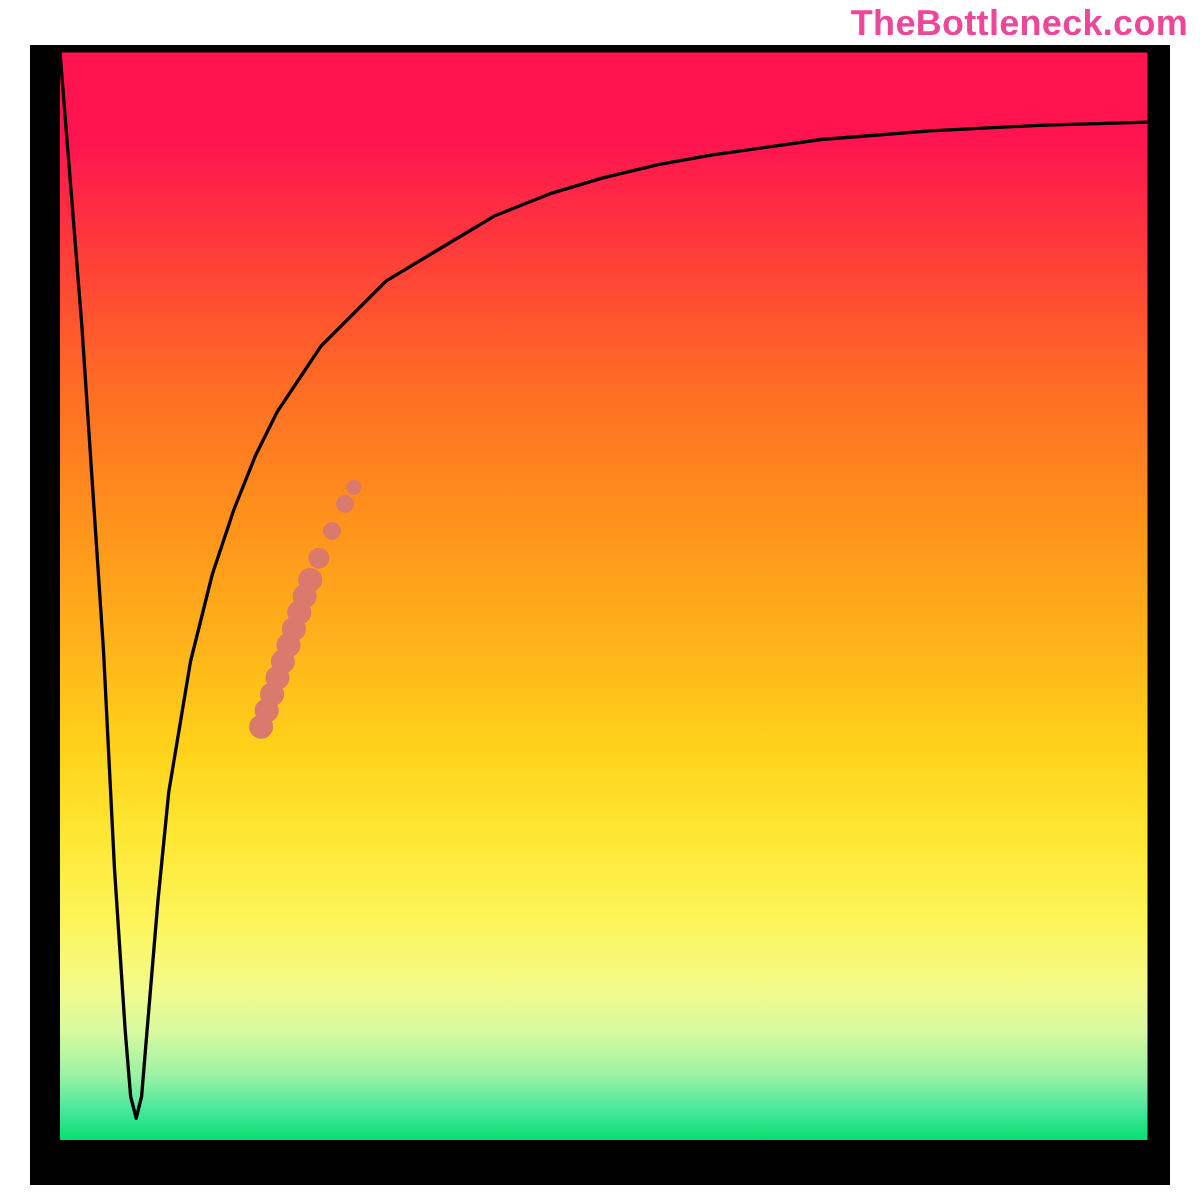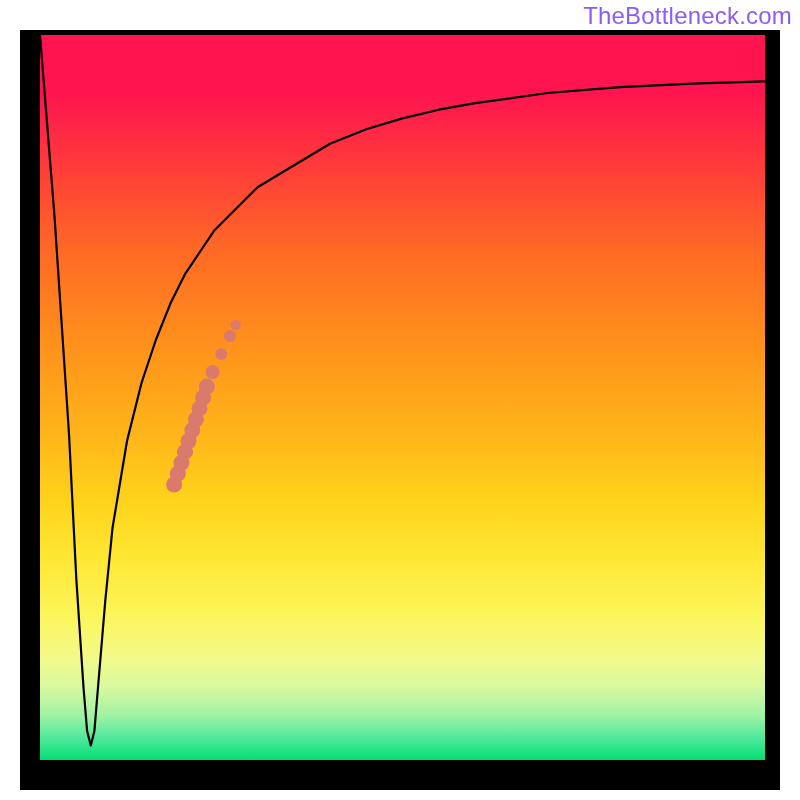--- a/index.html
+++ b/index.html
@@ -15,22 +15,22 @@
     position: relative;
     width: 800px;
     height: 800px;
     box-sizing: border-box;
   }
   .watermark {
     position: absolute;
     top: 2px;
     right: 8px;
     font-size: 24px;
-    color: #8b5cf6;
-    font-weight: 400;
+    color: #ec4899;
+    font-weight: 700;
     letter-spacing: 0.2px;
     z-index: 10;
   }
   .plot-outer {
     position: absolute;
     left: 20px;
     top: 30px;
     width: 760px;
     height: 760px;
     background: #000;

